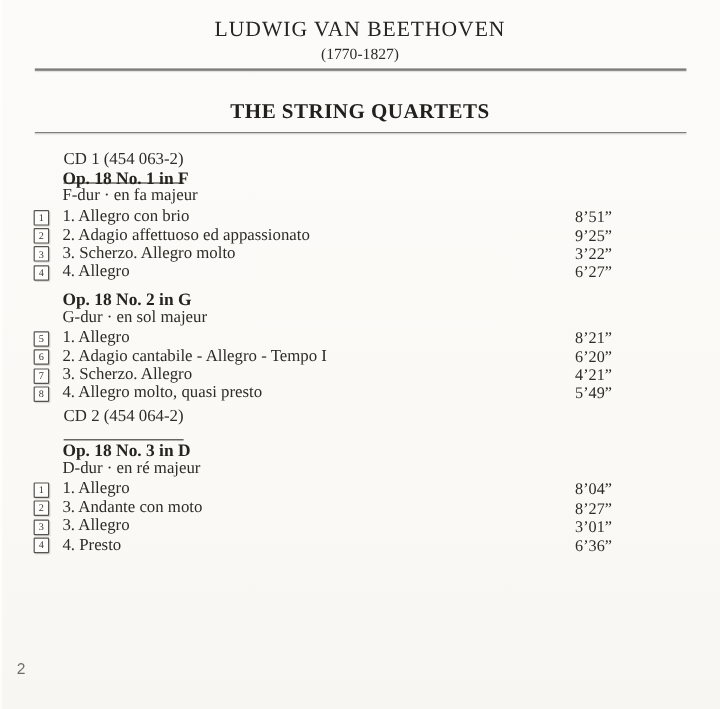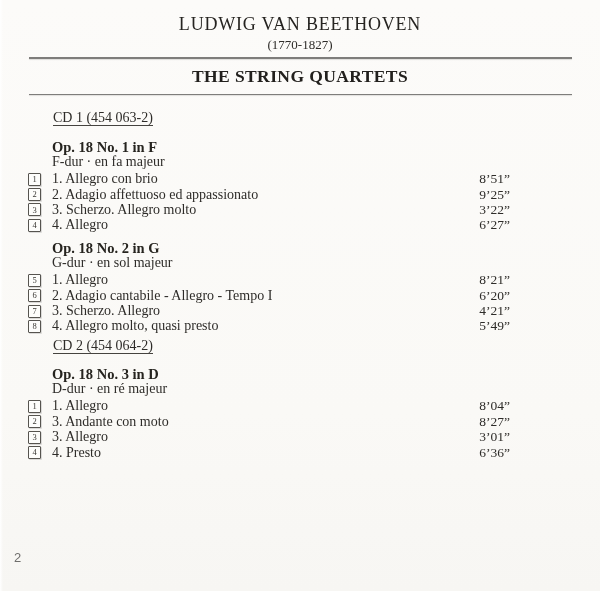--- a/index.html
+++ b/index.html
@@ -22,29 +22,29 @@
   .header { padding-top:13px; text-align:center; }
   .composer {
     font-size:18px; line-height:22px; letter-spacing:0.8px; color:#262421;
   }
   .dates { font-size:13px; line-height:15px; margin-top:2px; }
   .rule {
     height:1.5px; background:#7e7d7b; width:543px; margin:5px 0 0 29px;
     box-shadow:0 1px 1px rgba(0,0,0,0.12);
   }
   .rule.second { margin-top:9px; }
-  .title-block { margin-top:8px; text-align:center; }
+  .title-block { margin-top:24px; text-align:center; }
   .album-title {
     font-weight:bold; font-size:17.5px; line-height:18px; letter-spacing:0.4px; color:#22201d;
   }
   .album-subtitle { font-size:15px; line-height:16px; }
   .cd-label { margin:15px 0 0 53px; font-size:14px; line-height:16px; }
-  .cd-label .underlined { border-bottom:1px solid #45433f; padding-bottom:0; }
+  .cd-label .underlined { border-bottom:1px solid #45433f; padding-bottom:11px; }
   .cd-label.second { margin-top:4px; }
-  .work { margin-top:14px; }
+  .work { }
   .work.tight { margin-top:8px; }
   .work.third { margin-top:13px; }
   .work-title { margin-left:52px; font-weight:bold; font-size:14.5px; line-height:15px; color:#26241f; }
   .work-subtitle { margin-left:52px; font-size:14px; line-height:14.5px; }
   .tracks { margin-top:2px; }
   .track-row {
     display:flex; align-items:center;
     margin-left:28px; width:482px;
     height:15.4px; font-size:14px;
   }

